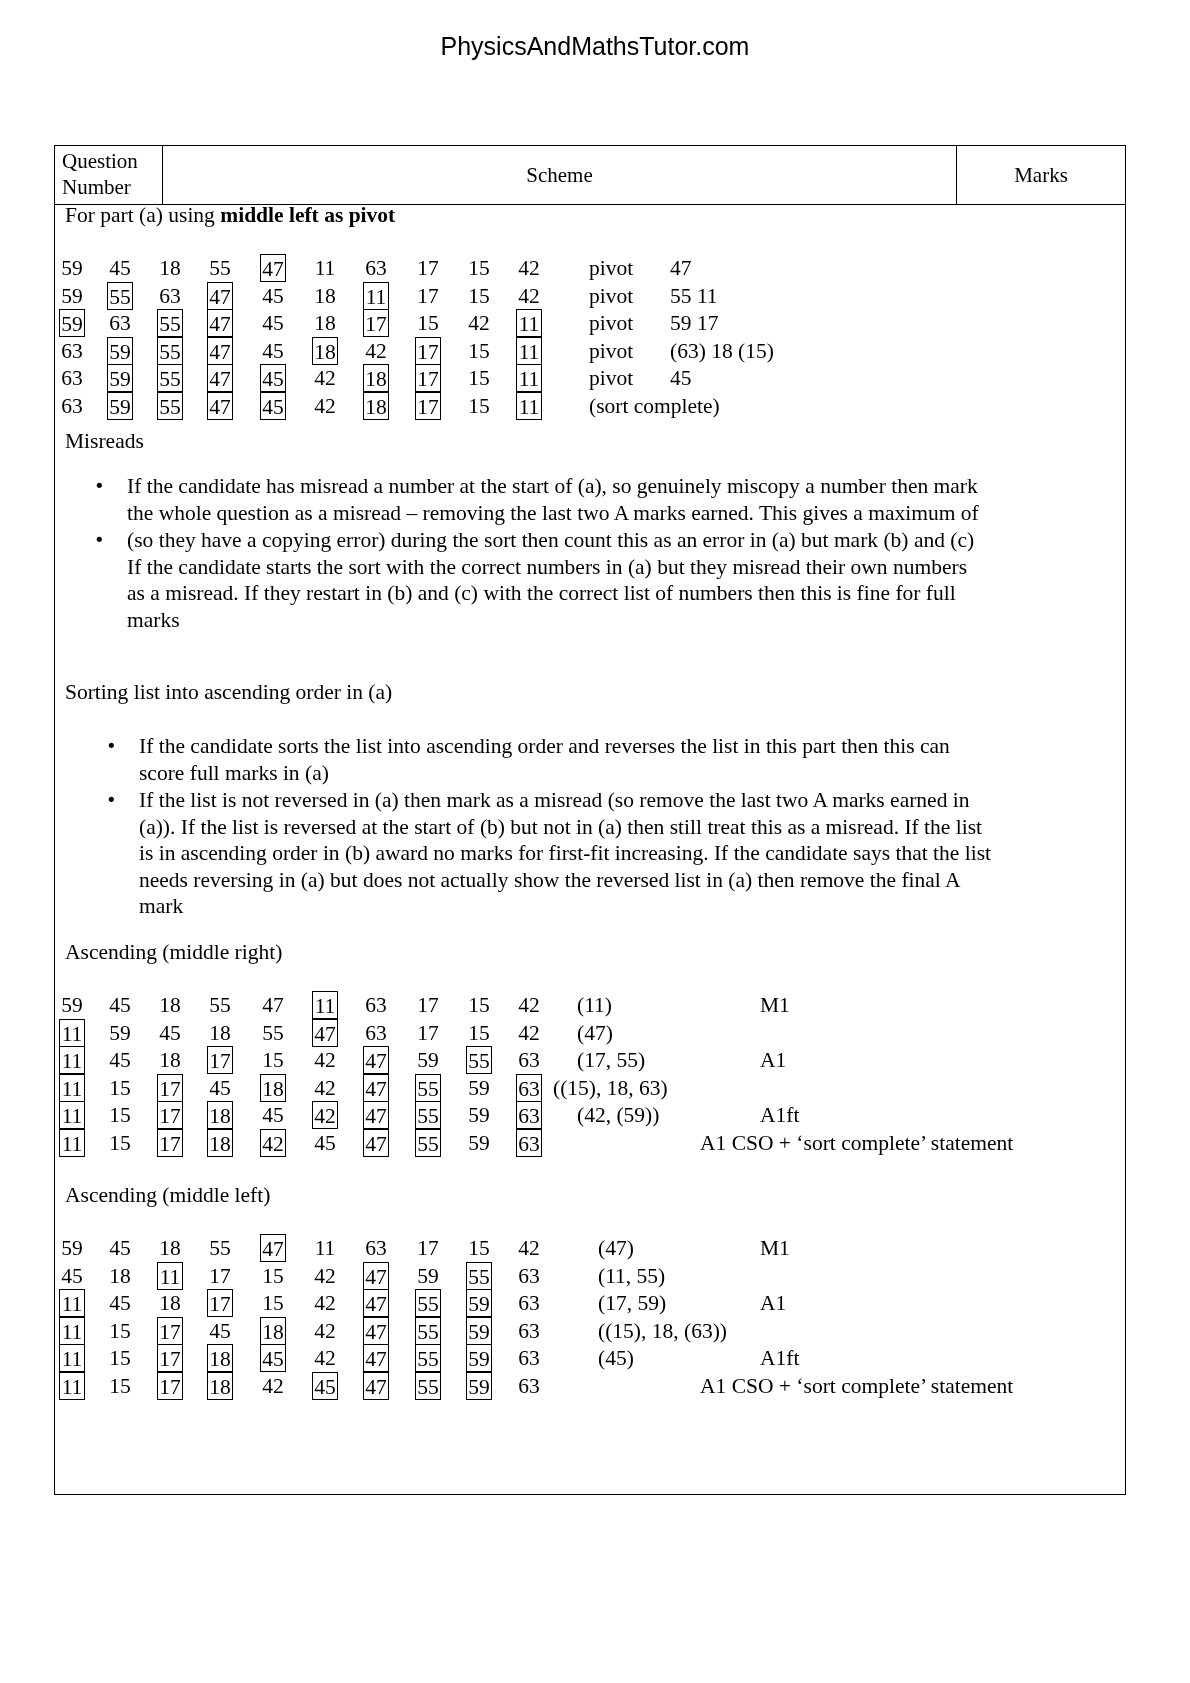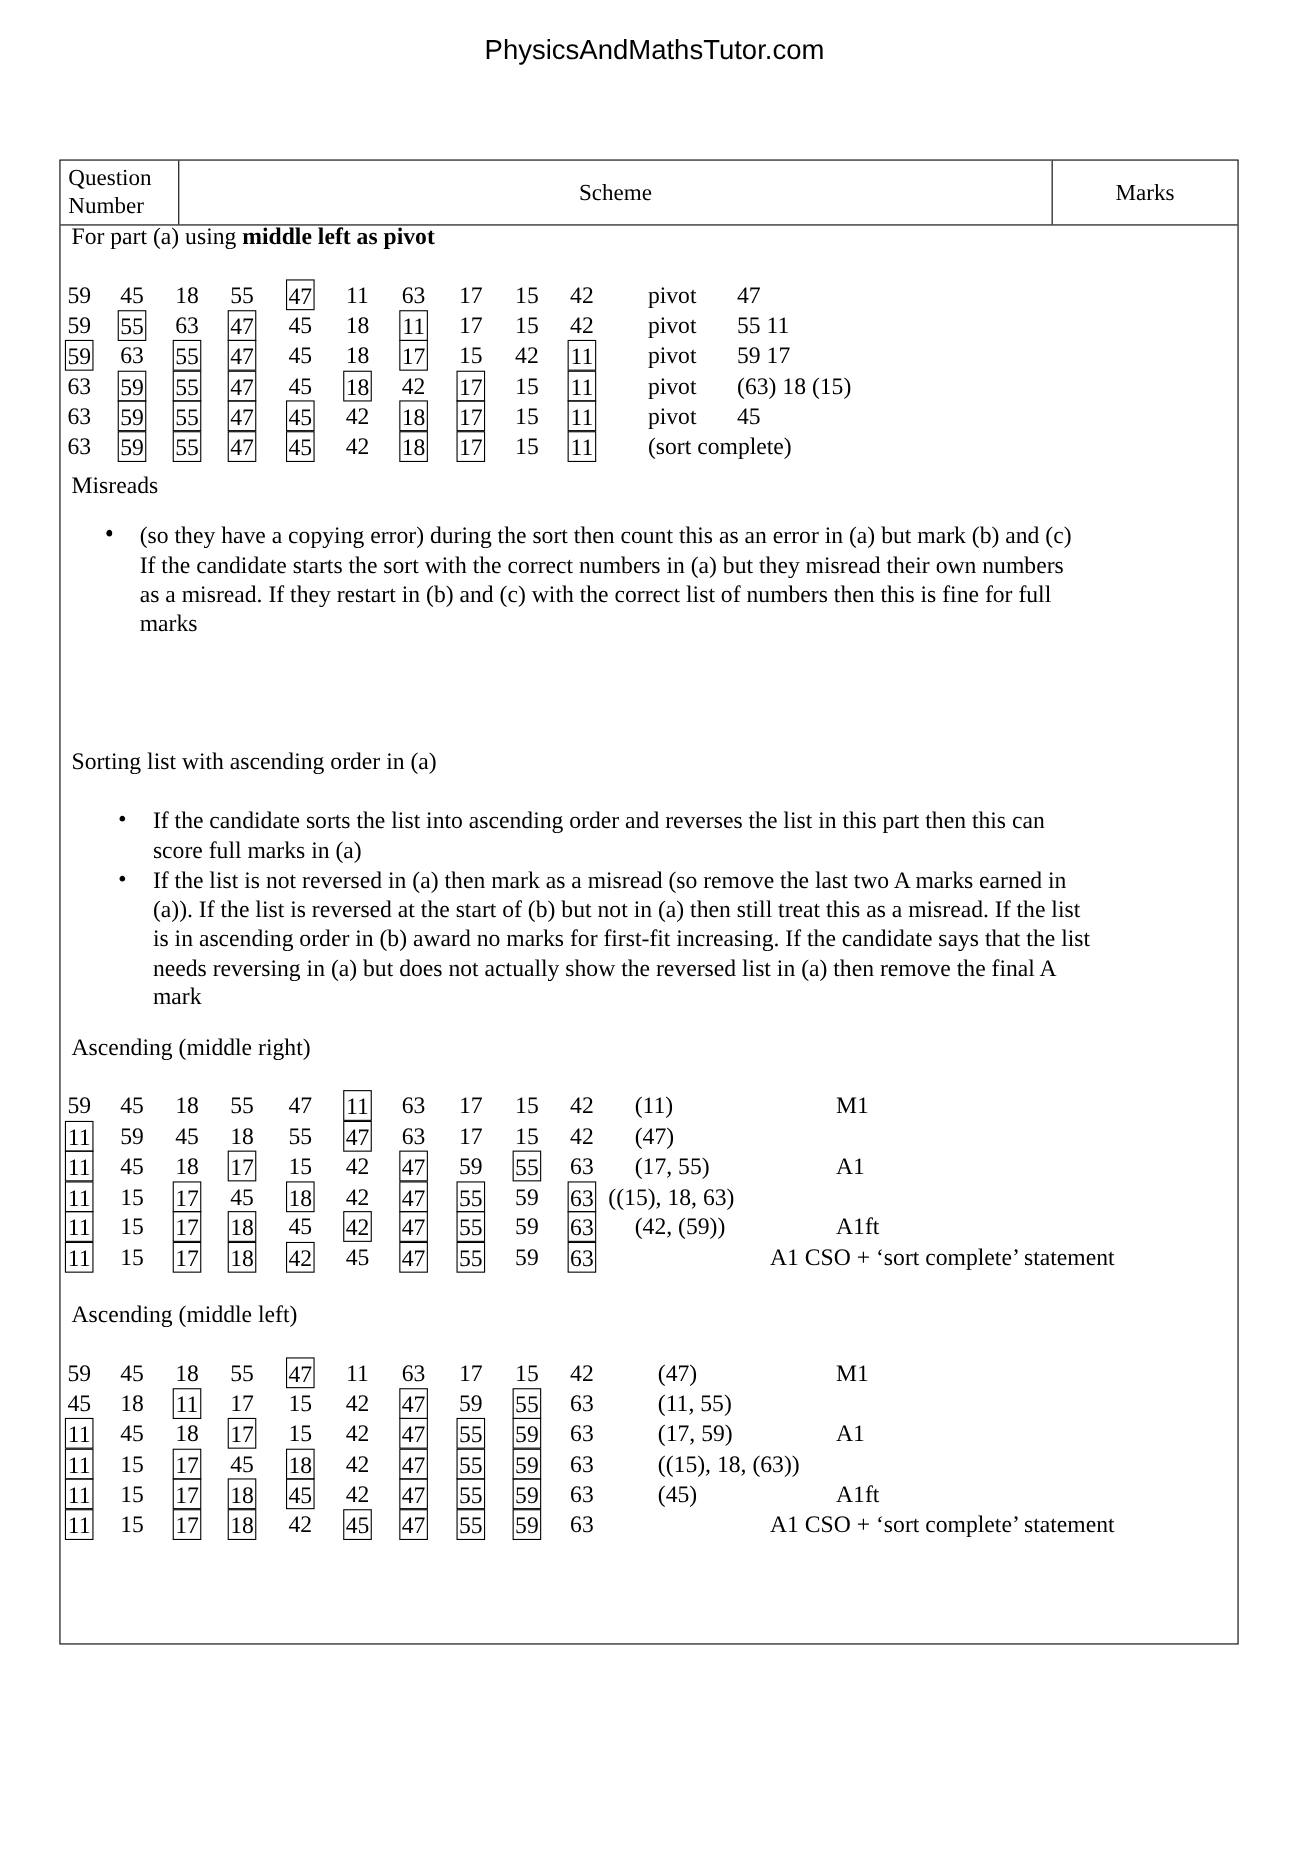--- a/index.html
+++ b/index.html
@@ -133,30 +133,32 @@
           <div class="cell" style="left: 411px;">15</div>
           <div class="cell boxed" style="left: 461px;">11</div>
           <div class="note" style="left: 534px;">(sort complete)</div>
           <div class="note" style="left: 615px;"></div>
         </div>
       </div>
 
     <div class="txt" style="top:224px;">Misreads</div>
     <ul class="bul" id="bul-mis" style="left:72px; top:268px; width:960px;">
         <li>
+          <div>If the candidate has misread a number at the start of (a), so genuinely miscopy a number then mark</div>
+          <div>the whole question as a misread – removing the last two A marks earned. This gives a maximum of</div>
         </li>
         <li>
           <div>(so they have a copying error) during the sort then count this as an error in (a) but mark (b) and (c)</div>
           <div>If the candidate starts the sort with the correct numbers in (a) but they misread their own numbers</div>
           <div>as a misread. If they restart in (b) and (c) with the correct list of numbers then this is fine for full</div>
           <div>marks</div>
         </li>
       </ul>
 
-    <div class="txt" style="top:475px;">Sorting list with ascending order in (a)</div>
+    <div class="txt" style="top:475px;">Sorting list into ascending order in (a)</div>
     <ul class="bul" id="bul-sort" style="left:84px; top:528px; width:960px;">
         <li>
           <div>If the candidate sorts the list into ascending order and reverses the list in this part then this can</div>
           <div>score full marks in (a)</div>
         </li>
         <li>
           <div>If the list is not reversed in (a) then mark as a misread (so remove the last two A marks earned in</div>
           <div>(a)). If the list is reversed at the start of (b) but not in (a) then still treat this as a misread. If the list</div>
           <div>is in ascending order in (b) award no marks for first-fit increasing. If the candidate says that the list</div>
           <div>needs reversing in (a) but does not actually show the reversed list in (a) then remove the final A</div>

